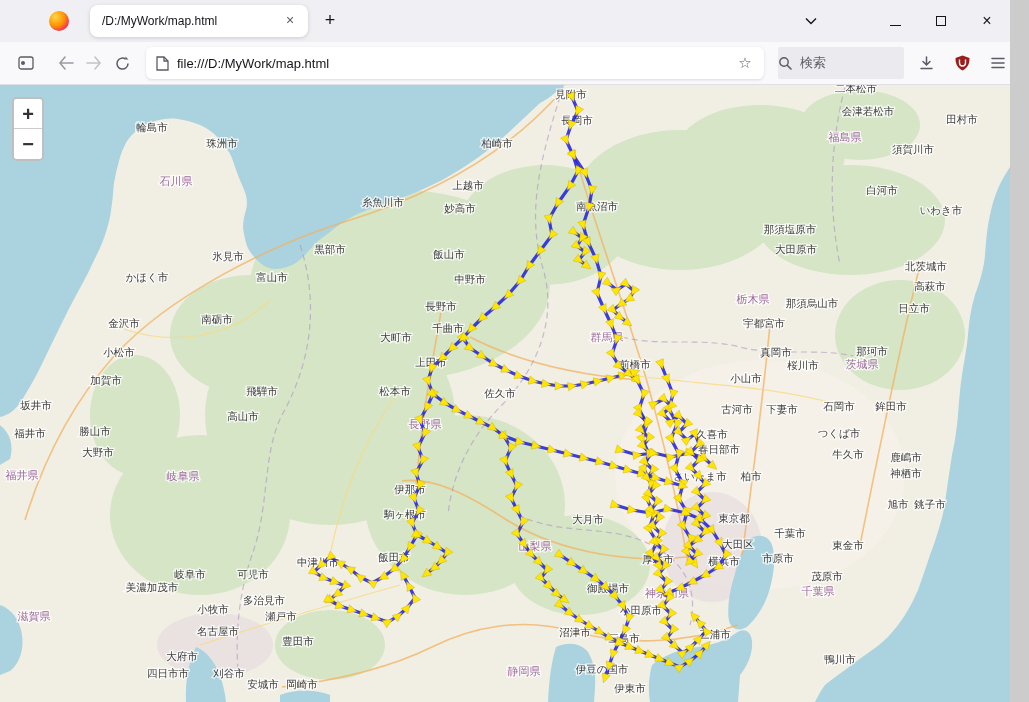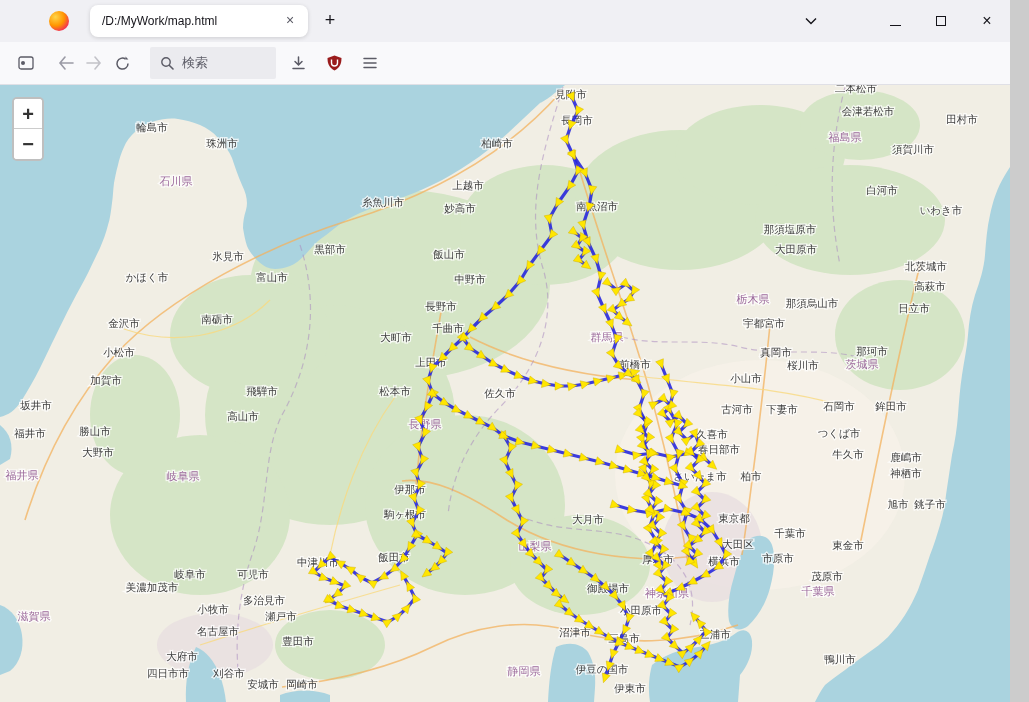--- a/index.html
+++ b/index.html
@@ -27,21 +27,21 @@
 
   
   .navbar { height:43px; background:#f9f9fb; border-bottom:1px solid #e0e0e6; display:flex; align-items:center; padding:0 12px; }
   .nav-icon-btn { width:28px; height:28px; border-radius:4px; display:flex; align-items:center; justify-content:center; cursor:pointer; flex:none; }
   .fxview { margin-right:12px; }
   .urlbar { width:618px; height:32px; margin-left:10px; background:#fff; border-radius:6px;
     box-shadow:0 1px 3px rgba(0,0,0,.12); display:flex; align-items:center; padding:0 6px 0 10px; cursor:text; flex:none; }
   .url-text { flex:1; font-size:13px; color:#15141a; white-space:nowrap; overflow:hidden; margin-left:8px; }
   .star-btn { width:26px; height:26px; text-align:center; line-height:25px; font-size:15px; color:#5b5b66; border-radius:4px; cursor:pointer; }
   .searchbar { width:126px; height:32px; margin-left:14px; background:#ebebef; border-radius:2px;
-    display:flex; align-items:center; padding:0 10px; cursor:text; flex:none; }
+    display:flex; align-items:center; padding:0 0; cursor:text; flex:none; }
   .search-placeholder { font-size:13px; color:#5b5b66; margin-left:8px; }
   .nav-right { display:flex; align-items:center; margin-left:8px; gap:8px; }
 
   svg.ic { display:block; }
 
   
   .map { position:relative; width:1029px; height:617px; background:#f1eee4; cursor:grab; }
   .map svg.map-canvas { position:absolute; left:0; top:0; }
   .gps-track { fill:none; stroke:#2222dd; stroke-width:3.2; stroke-linejoin:round; stroke-linecap:round; opacity:.88; }
   .gps-marker { fill:#ffe600; stroke:#cfae00; stroke-width:.4; }
@@ -106,20 +106,28 @@
     <div class="nav-icon-btn">
       <svg class="ic" width="16" height="14" viewBox="0 0 16 14">
           <path d="M9,1 L14,7 L9,13 M14,7 L1,7" fill="none" stroke="#c2c2c8" stroke-width="1.6" stroke-linecap="round"></path>
         </svg>
     </div>
     <div class="nav-icon-btn">
       <svg class="ic" width="15" height="15" viewBox="0 0 15 15">
           <path d="M13,7.5 A5.5,5.5 0 1 1 10.5,3" fill="none" stroke="#5b5b66" stroke-width="1.5"></path>
           <path d="M10.5,0.5 L10.5,3.4 L13.4,3.4 Z" fill="#5b5b66"></path>
         </svg>
+    </div>
+    <div class="urlbar">
+      <svg class="ic" width="13" height="15" viewBox="0 0 13 15">
+          <path d="M1,1 L8,1 L12,5 L12,14 L1,14 Z" fill="none" stroke="#5b5b66" stroke-width="1.3"></path>
+          <path d="M8,1 L8,5 L12,5" fill="none" stroke="#5b5b66" stroke-width="1.3"></path>
+        </svg>
+      <span class="url-text">file:///D:/MyWork/map.html</span>
+      <span class="star-btn">☆</span>
     </div>
     <div class="searchbar">
       <svg class="ic" width="14" height="14" viewBox="0 0 14 14">
           <circle cx="6" cy="6" r="4.2" fill="none" stroke="#5b5b66" stroke-width="1.4"></circle>
           <path d="M9.2,9.2 L13,13" stroke="#5b5b66" stroke-width="1.6" stroke-linecap="round"></path>
         </svg>
       <span class="search-placeholder">検索</span>
     </div>
     <div class="nav-right">
       <div class="nav-icon-btn">

